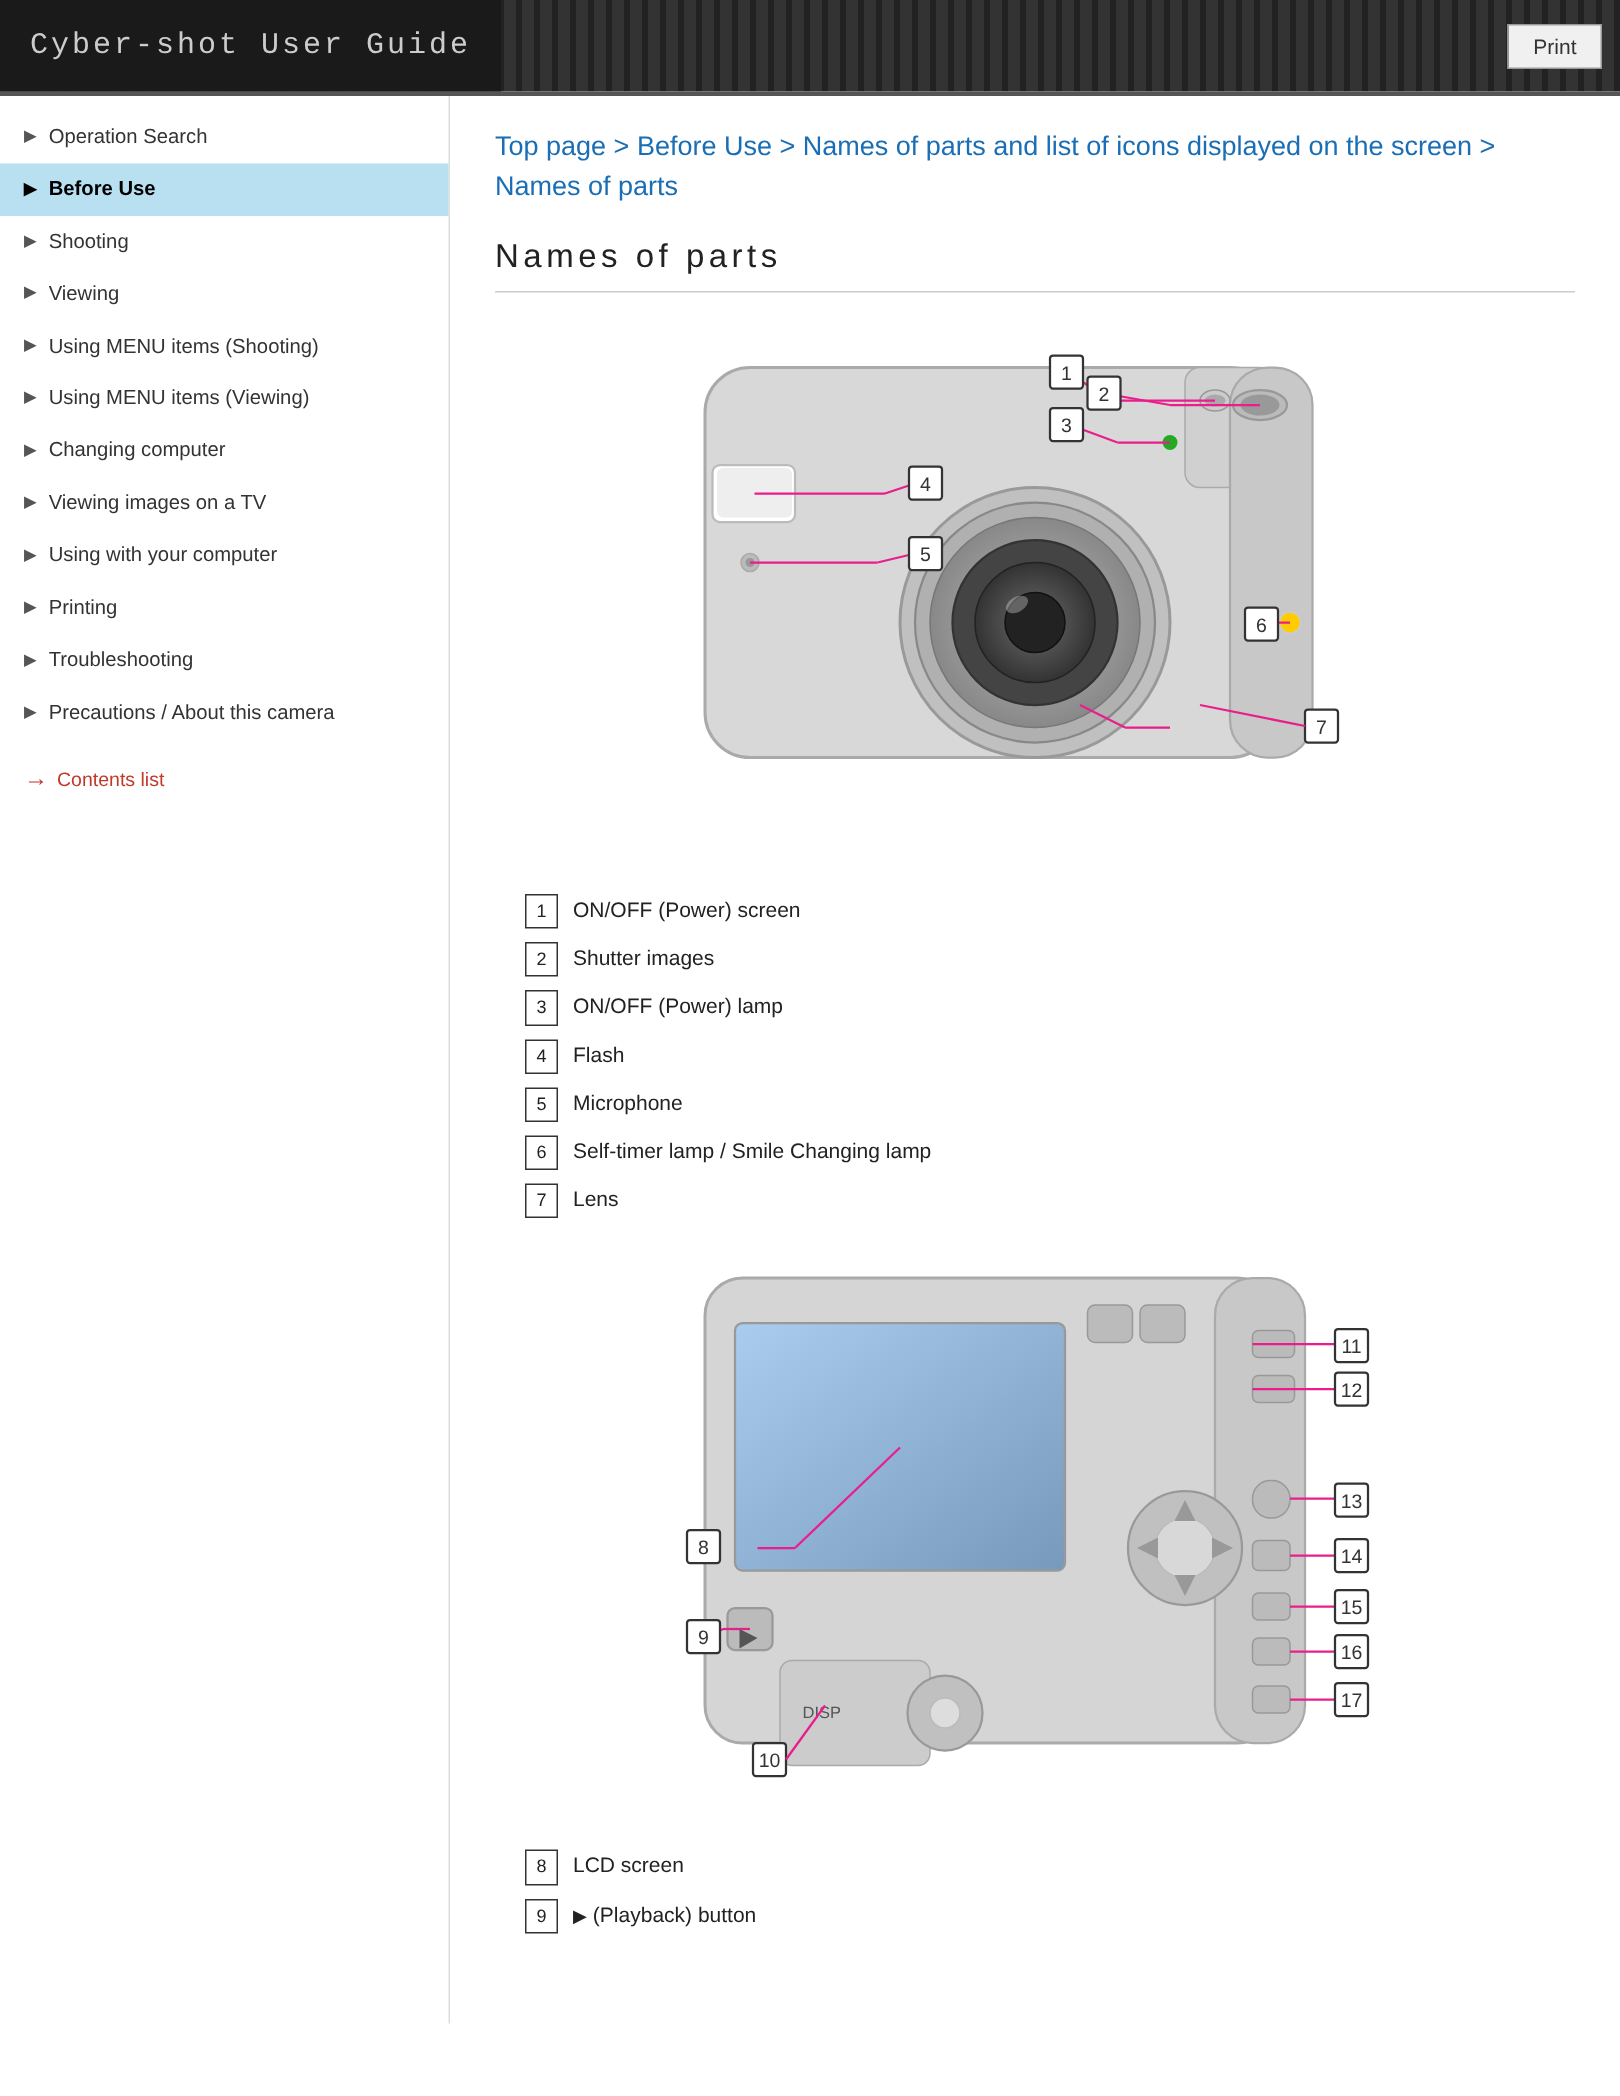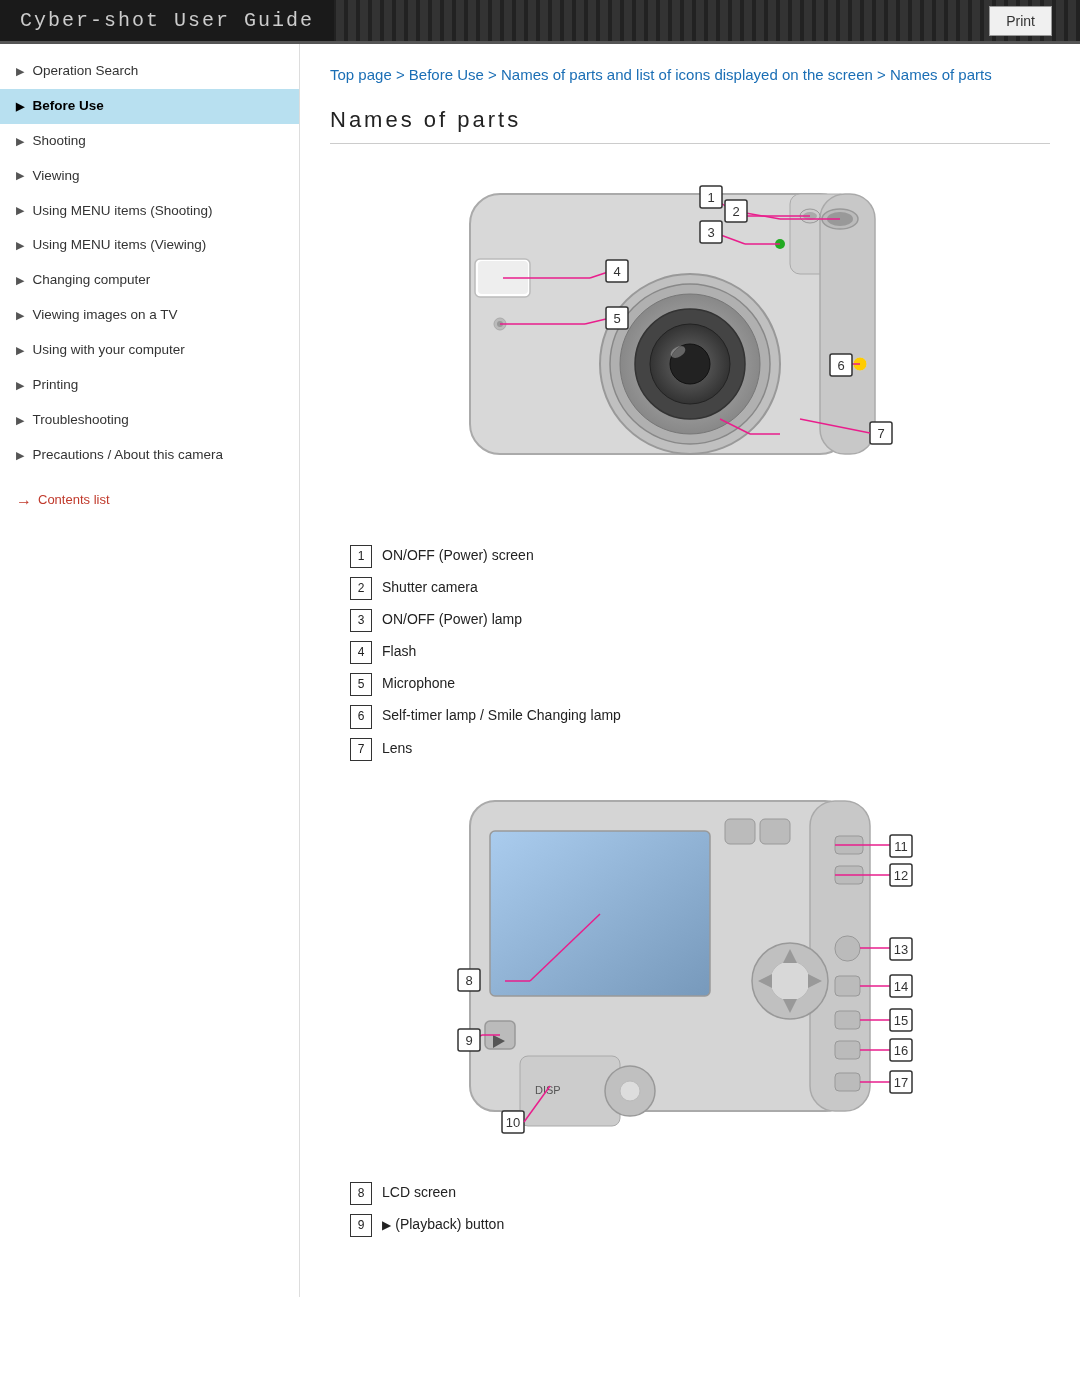--- a/index.html
+++ b/index.html
@@ -12,21 +12,21 @@
       color: #222;
     }
 
     
     .header {
       background: #222;
       padding: 0;
       display: flex;
       align-items: center;
       justify-content: space-between;
-      height: 44px;
+      height: 64px;
       border-bottom: 3px solid #555;
       background: repeating-linear-gradient(
         90deg,
         #333 0px, #333 8px,
         #222 8px, #222 12px
       );
     }
     .header-title {
       background: #1a1a1a;
       color: #ccc;
@@ -35,21 +35,21 @@
       padding: 12px 20px;
       letter-spacing: 2px;
       height: 100%;
       display: flex;
       align-items: center;
     }
     .header-print-btn {
       background: #f0f0f0;
       border: 1px solid #999;
       padding: 6px 16px;
-      margin-right: 28px;
+      margin-right: 12px;
       cursor: pointer;
       font-size: 14px;
       color: #333;
     }
 
     
     .main-layout {
       display: flex;
       width: 100%;
     }
@@ -101,21 +101,21 @@
 
     
     .content {
       flex: 1;
       padding: 20px 30px 40px 30px;
     }
 
     
     .breadcrumb {
       color: #1a6eb5;
-      font-size: 15px;
+      font-size: 18px;
       margin-bottom: 20px;
       line-height: 1.5;
     }
     .breadcrumb a {
       color: #1a6eb5;
       text-decoration: none;
     }
 
     
     .page-title {
@@ -355,21 +355,21 @@
       </div>
     </div>
 
     <div class="parts-list">
       <div class="parts-list-item">
         <span class="num-box">1</span>
         <span>ON/OFF (Power) screen</span>
       </div>
       <div class="parts-list-item">
         <span class="num-box">2</span>
-        <span>Shutter camera</span>
+        <span>Shutter images</span>
       </div>
       <div class="parts-list-item">
         <span class="num-box">3</span>
         <span>ON/OFF (Power) lamp</span>
       </div>
       <div class="parts-list-item">
         <span class="num-box">4</span>
         <span>Flash</span>
       </div>
       <div class="parts-list-item">

